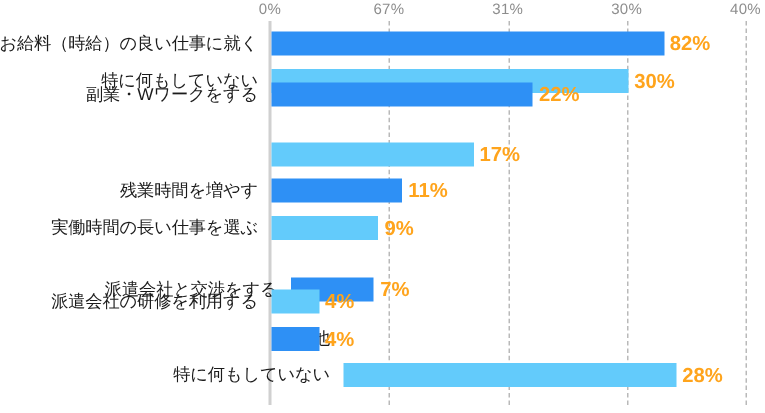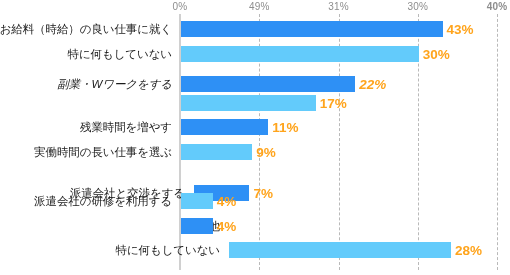--- a/index.html
+++ b/index.html
@@ -101,37 +101,37 @@
   <div class="plot">
     <div class="axis-line"></div>
     <div id="gridlines">
         <div class="gridline" style="left: 259.25px;"></div>
         <div class="gridline" style="left: 338.5px;"></div>
         <div class="gridline" style="left: 417.75px;"></div>
         <div class="gridline" style="left: 497px;"></div>
       </div>
     <div id="tick-labels">
         <div class="tick-label" style="left: 180px;">0%</div>
-        <div class="tick-label" style="left: 259.25px;">49%</div>
+        <div class="tick-label" style="left: 259.25px;">67%</div>
         <div class="tick-label" style="left: 338.5px;">31%</div>
         <div class="tick-label" style="left: 417.75px;">30%</div>
-        <div class="tick-label" style="left: 497px; font-weight: bold;">40%</div>
+        <div class="tick-label" style="left: 497px;">40%</div>
       </div>
     <div id="rows">
         <div class="row" style="top: 16.7px;">
           <div class="row-label">お給料（時給）の良い仕事に就く</div>
           <div class="bar dark" style="width: 261.525px; background: rgb(46, 144, 245);"></div>
-          <div class="bar-value" style="left: 446.525px;">43%</div>
+          <div class="bar-value" style="left: 446.525px;">82%</div>
         </div>
         <div class="row" style="top: 41.3px;">
           <div class="row-label">特に何もしていない</div>
           <div class="bar light" style="width: 237.75px; background: rgb(99, 203, 251);"></div>
           <div class="bar-value" style="left: 422.75px;">30%</div>
         </div>
-        <div class="row" style="top: 72px; font-style: italic;">
+        <div class="row" style="top: 51px;">
           <div class="row-label">副業・Wワークをする</div>
           <div class="bar dark" style="width: 174.35px; background: rgb(46, 144, 245);"></div>
           <div class="bar-value" style="left: 359.35px;">22%</div>
         </div>
         <div class="row" style="top: 90.5px;">
           <div class="bar light" style="width: 134.725px; background: rgb(99, 203, 251);"></div>
           <div class="bar-value" style="left: 319.725px;">17%</div>
         </div>
         <div class="row" style="top: 115.1px;">
           <div class="row-label">残業時間を増やす</div>

